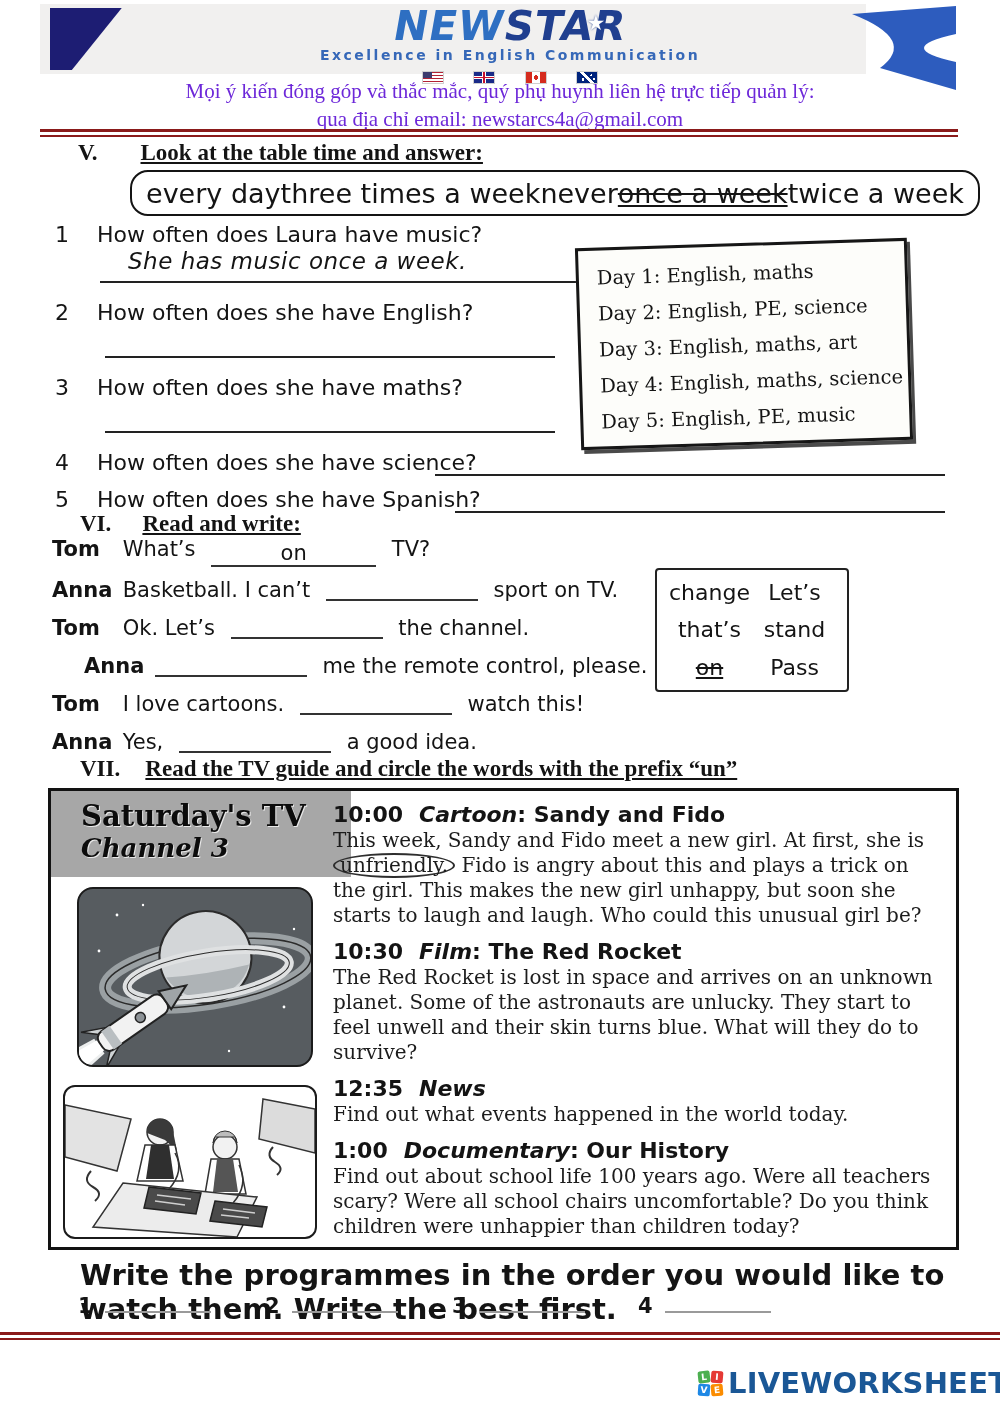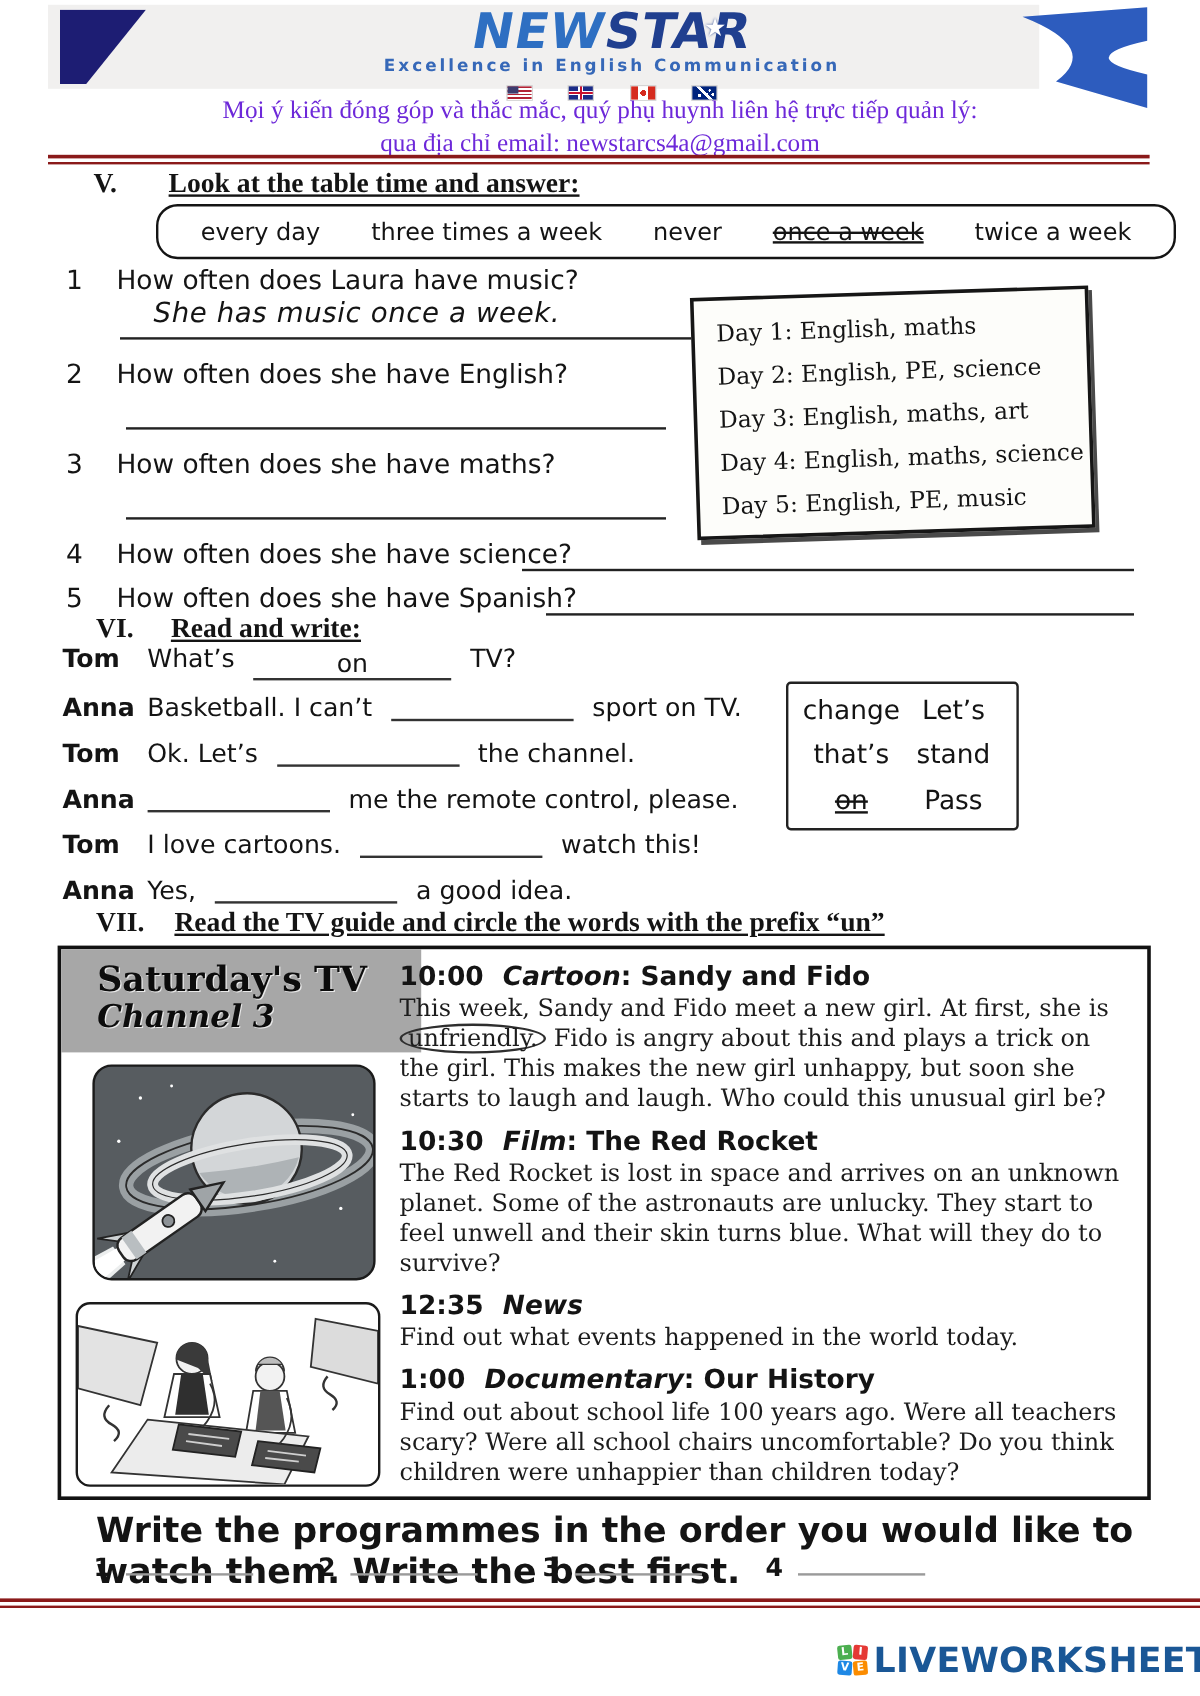--- a/index.html
+++ b/index.html
@@ -43,21 +43,21 @@
   .rule-red{border-top:3px solid #8a1a1a;border-bottom:2px solid #8a1a1a;height:3px;}
 
   
   .sec-num{font-family:"Liberation Serif",serif;font-weight:bold;font-size:23px;}
   .sec-title{font-family:"Liberation Serif",serif;font-weight:bold;font-size:23px;
         text-decoration:underline;}
 
   
   .wordbank{left:130px;top:170px;width:818px;height:42px;border:2px solid #141414;
         border-radius:18px;display:flex;align-items:center;justify-content:space-around;
-        font-size:20px;padding:0 14px;}
+        font-size:27px;padding:0 14px;}
   .struck{text-decoration:underline line-through;}
   .q-row{left:55px;font-size:22px;display:flex;}
   .q-num{width:42px;}
   .ans-line{border-bottom:2px solid #222;}
   .hand{font-style:italic;font-size:23px;letter-spacing:.5px;padding-left:28px;}
   .sched{left:578px;top:243px;width:332px;height:202px;background:#fdfdfa;
         border:3px solid #161616;transform:rotate(-1.8deg);box-shadow:3px 4px 0 #4a4a4a;
         font-family:"DejaVu Serif",serif;font-size:19.5px;padding:10px 0 0 18px;box-sizing:border-box;}
   .sched div{line-height:36px;white-space:nowrap;}
 
@@ -196,21 +196,21 @@
     <span>Basketball. I can’t</span>
     <span class="blank"></span>
     <span>sport on TV.</span>
   </div>
   <div class="abs dlg-row" style="top:613px;">
     <span class="dlg-speaker">Tom</span>
     <span>Ok. Let’s</span>
     <span class="blank"></span>
     <span>the channel.</span>
   </div>
-  <div class="abs dlg-row" style="top:651px;">
+  <div class="abs dlg-row" style="top:651px;margin-left:32px;">
     <span class="dlg-speaker">Anna</span>
     <span class="blank" style="margin-left:0;"></span>
     <span>me the remote control, please.</span>
   </div>
   <div class="abs dlg-row" style="top:689px;">
     <span class="dlg-speaker">Tom</span>
     <span>I love cartoons.</span>
     <span class="blank"></span>
     <span>watch this!</span>
   </div>

